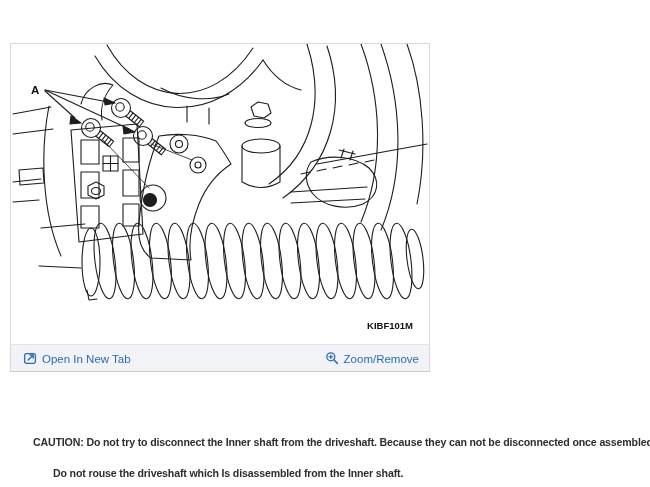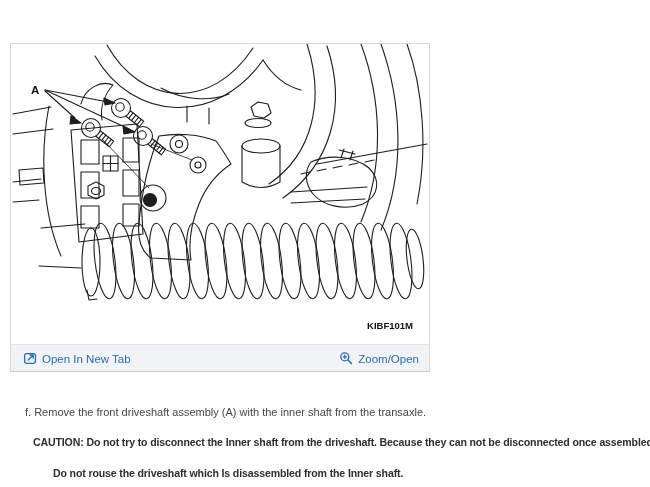--- a/index.html
+++ b/index.html
@@ -149,22 +149,21 @@
           <path d="M 5.2 9 L 10 4.2 M 7 4 h 3.2 v 3.2" fill="none" stroke="#2a6cb3" stroke-width="1.3" stroke-linecap="round" stroke-linejoin="round"></path>
         </svg>
         <span>Open In New Tab</span>
       </a>
       <a class="link">
         <svg width="14" height="14" viewBox="0 0 14 14">
           <circle cx="5.8" cy="5.8" r="4" fill="none" stroke="#2a6cb3" stroke-width="1.3"></circle>
           <path d="M 5.8 4.1 V 7.5 M 4.1 5.8 H 7.5" stroke="#2a6cb3" stroke-width="1.2" stroke-linecap="round"></path>
           <path d="M 8.8 8.8 L 12.4 12.4" stroke="#2a6cb3" stroke-width="1.5" stroke-linecap="round"></path>
         </svg>
-        <span>Zoom/Open</span>
+        <span>Zoom/Remove</span>
       </a>
     </div>
   </figure>
 
-  <p class="step step-f">f. Remove the front driveshaft assembly (A) with the inner shaft from the transaxle.</p>
   <p class="caution caution-1">CAUTION: Do not try to disconnect the Inner shaft from the driveshaft. Because they can not be disconnected once assembled.</p>
   <p class="caution caution-2">Do not rouse the driveshaft which Is disassembled from the Inner shaft.</p>
 
 </div>
 
 </body></html>

